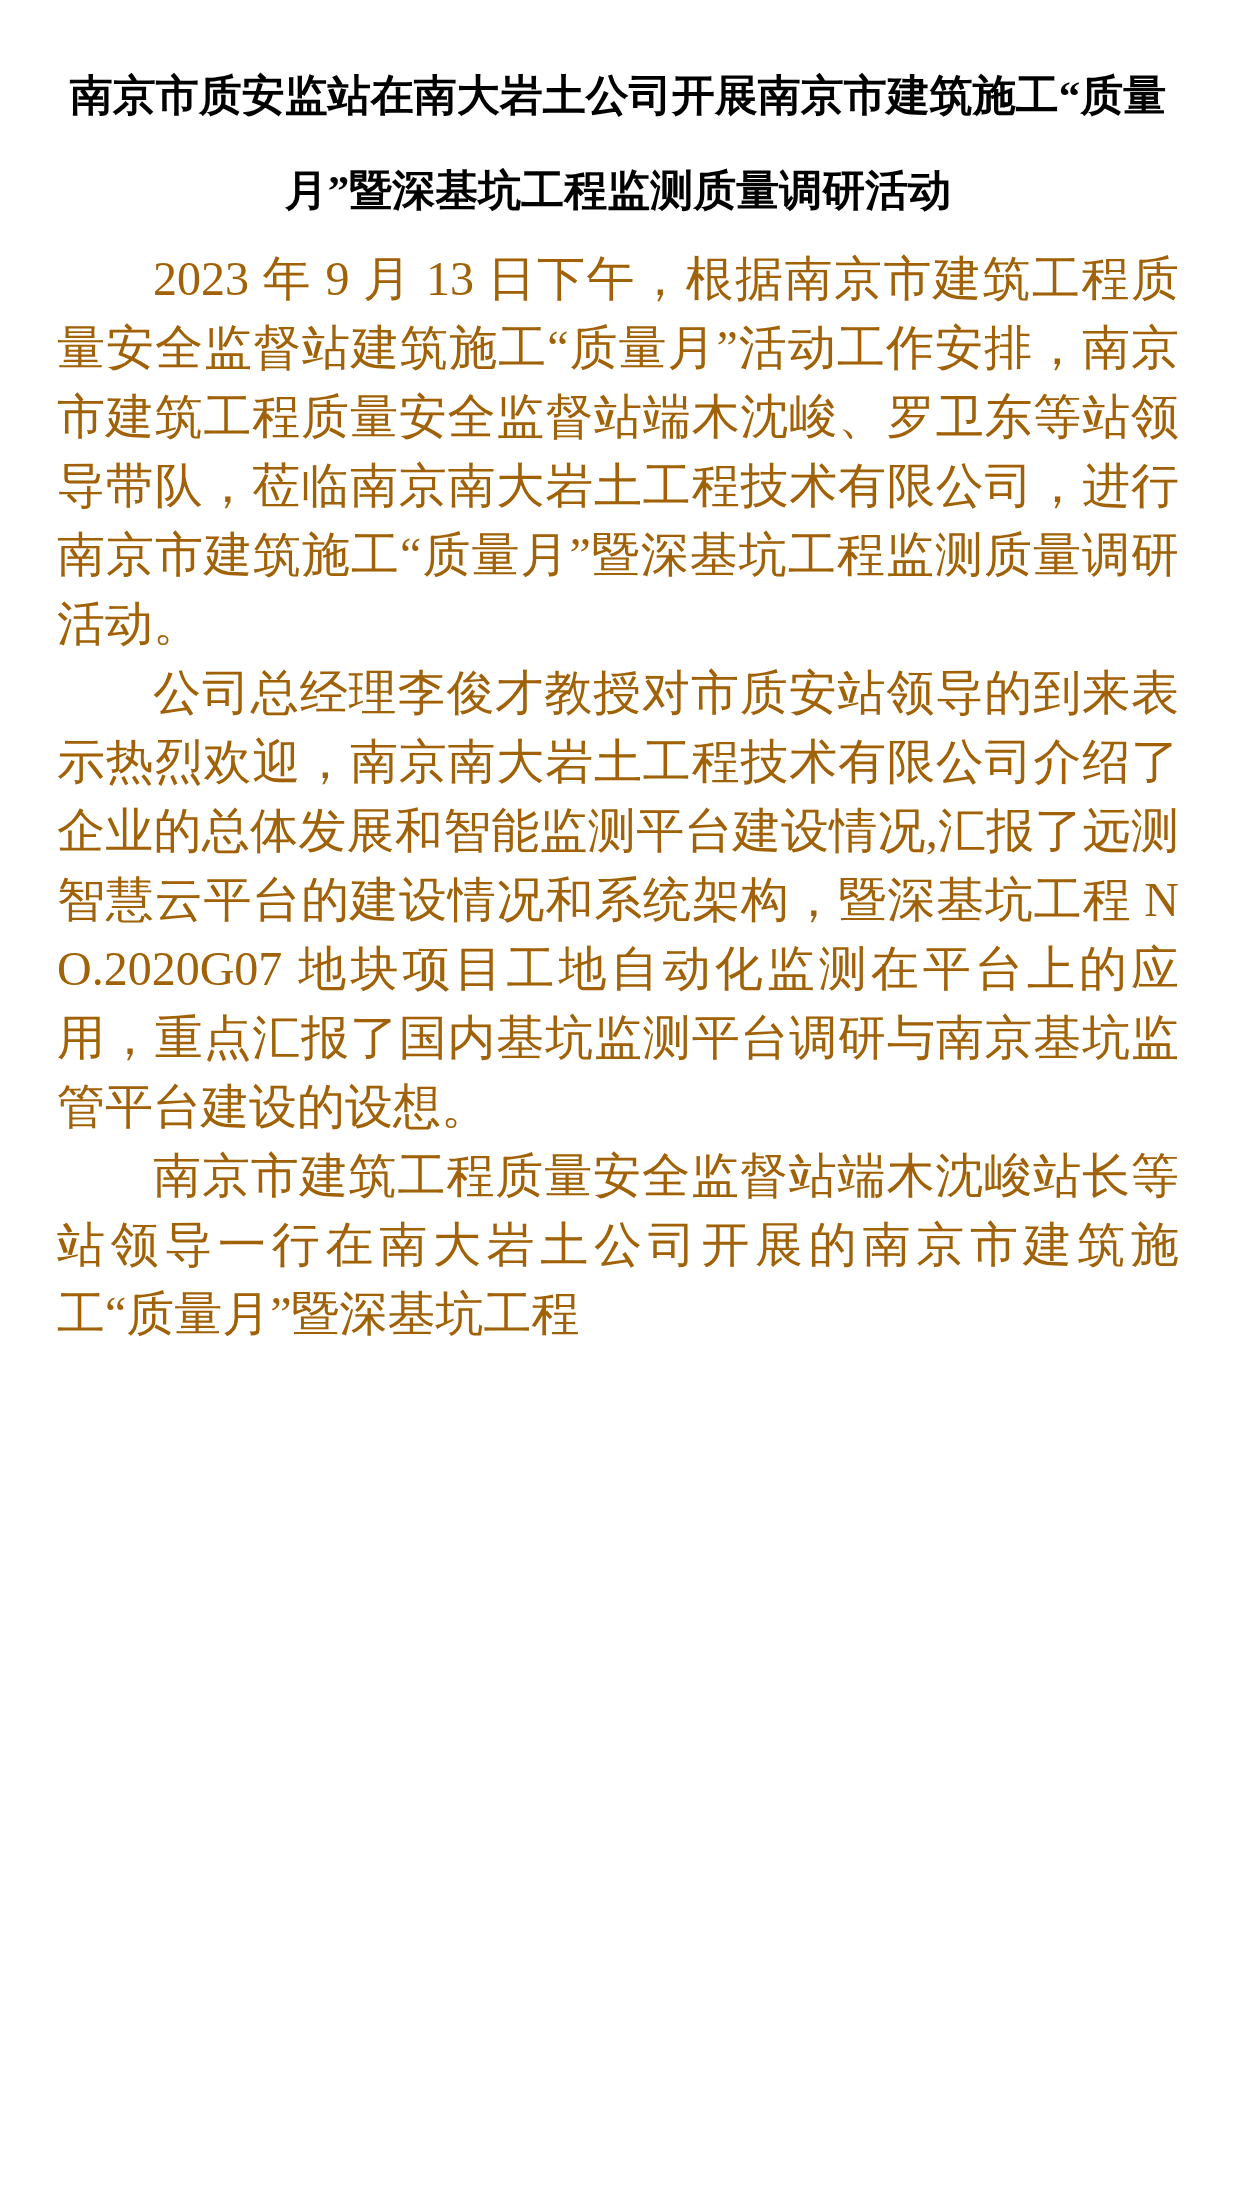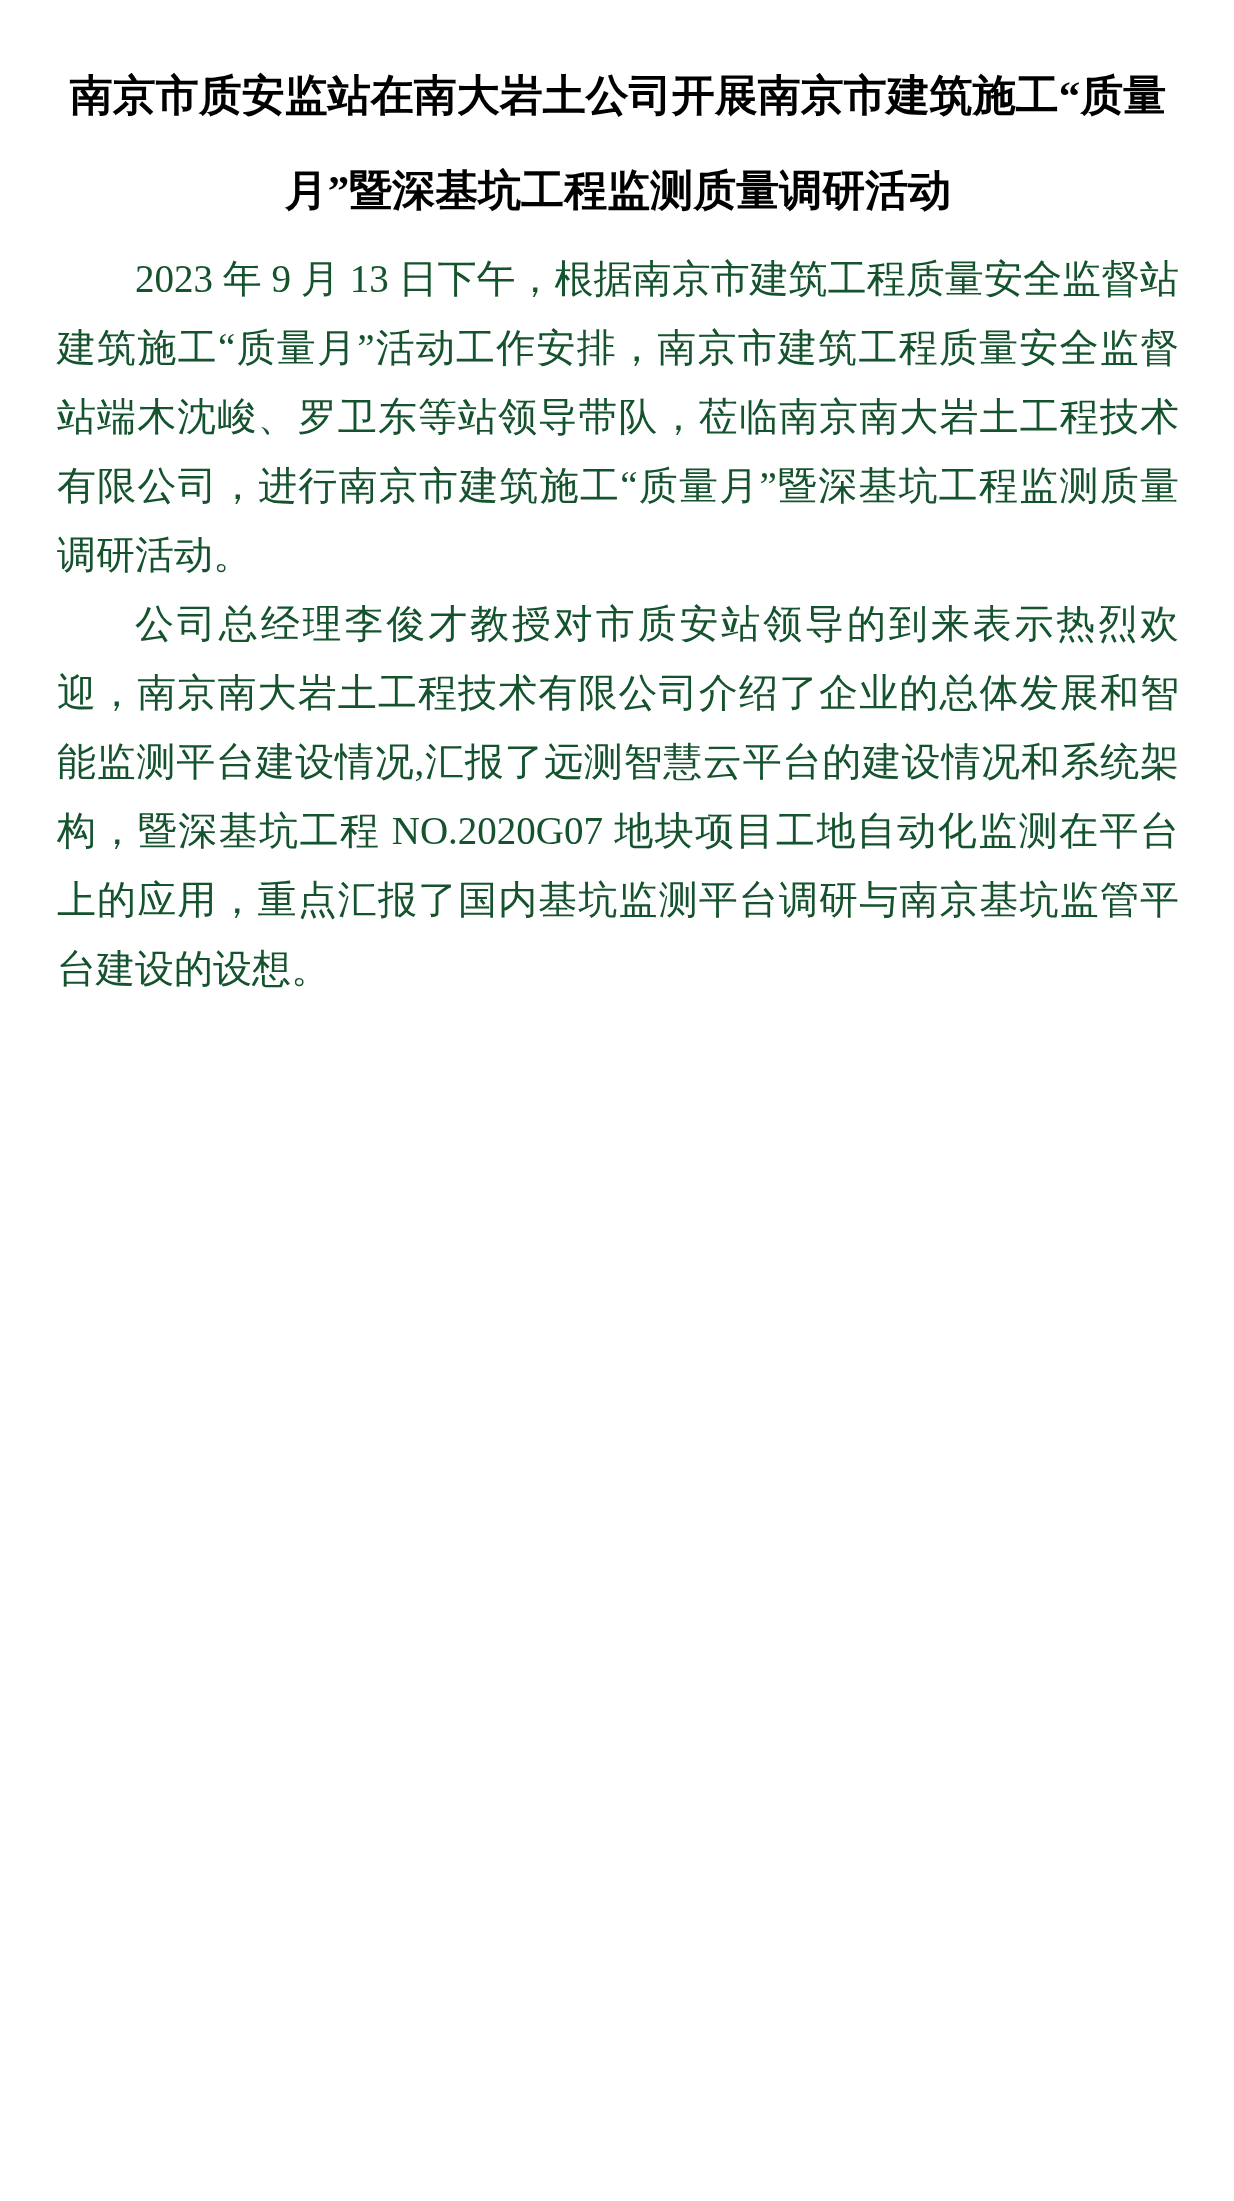--- a/index.html
+++ b/index.html
@@ -26,39 +26,40 @@
     text-align: center;
     color: #000000;
     font-family: "Liberation Serif", "DejaVu Serif", serif;
   }
 
   .doc-body {
     margin-top: 6px;
   }
 
   .doc-paragraph {
-    font-size: 39px;
+    font-size: 48px;
     line-height: 69px;
     text-align: justify;
     text-indent: 2em;
-    color: #14532d;
+    color: #a16207;
     word-break: break-all;
   }
 </style>
 </head>
 <body>
 
 <div class="page">
 
   <h1 class="doc-title">南京市质安监站在南大岩土公司开展南京市建筑施工“质量月”暨深基坑工程监测质量调研活动</h1>
 
   <div class="doc-body">
 
     <p class="doc-paragraph">2023 年 9 月 13 日下午，根据南京市建筑工程质量安全监督站建筑施工“质量月”活动工作安排，南京市建筑工程质量安全监督站端木沈峻、罗卫东等站领导带队，莅临南京南大岩土工程技术有限公司，进行南京市建筑施工“质量月”暨深基坑工程监测质量调研活动。</p>
 
     <p class="doc-paragraph">公司总经理李俊才教授对市质安站领导的到来表示热烈欢迎，南京南大岩土工程技术有限公司介绍了企业的总体发展和智能监测平台建设情况,汇报了远测智慧云平台的建设情况和系统架构，暨深基坑工程 NO.2020G07 地块项目工地自动化监测在平台上的应用，重点汇报了国内基坑监测平台调研与南京基坑监管平台建设的设想。</p>
 
 
 
+    <p class="doc-paragraph">南京市建筑工程质量安全监督站端木沈峻站长等站领导一行在南大岩土公司开展的南京市建筑施工“质量月”暨深基坑工程</p>
 
   </div>
 
 </div>
 
 </body></html>

